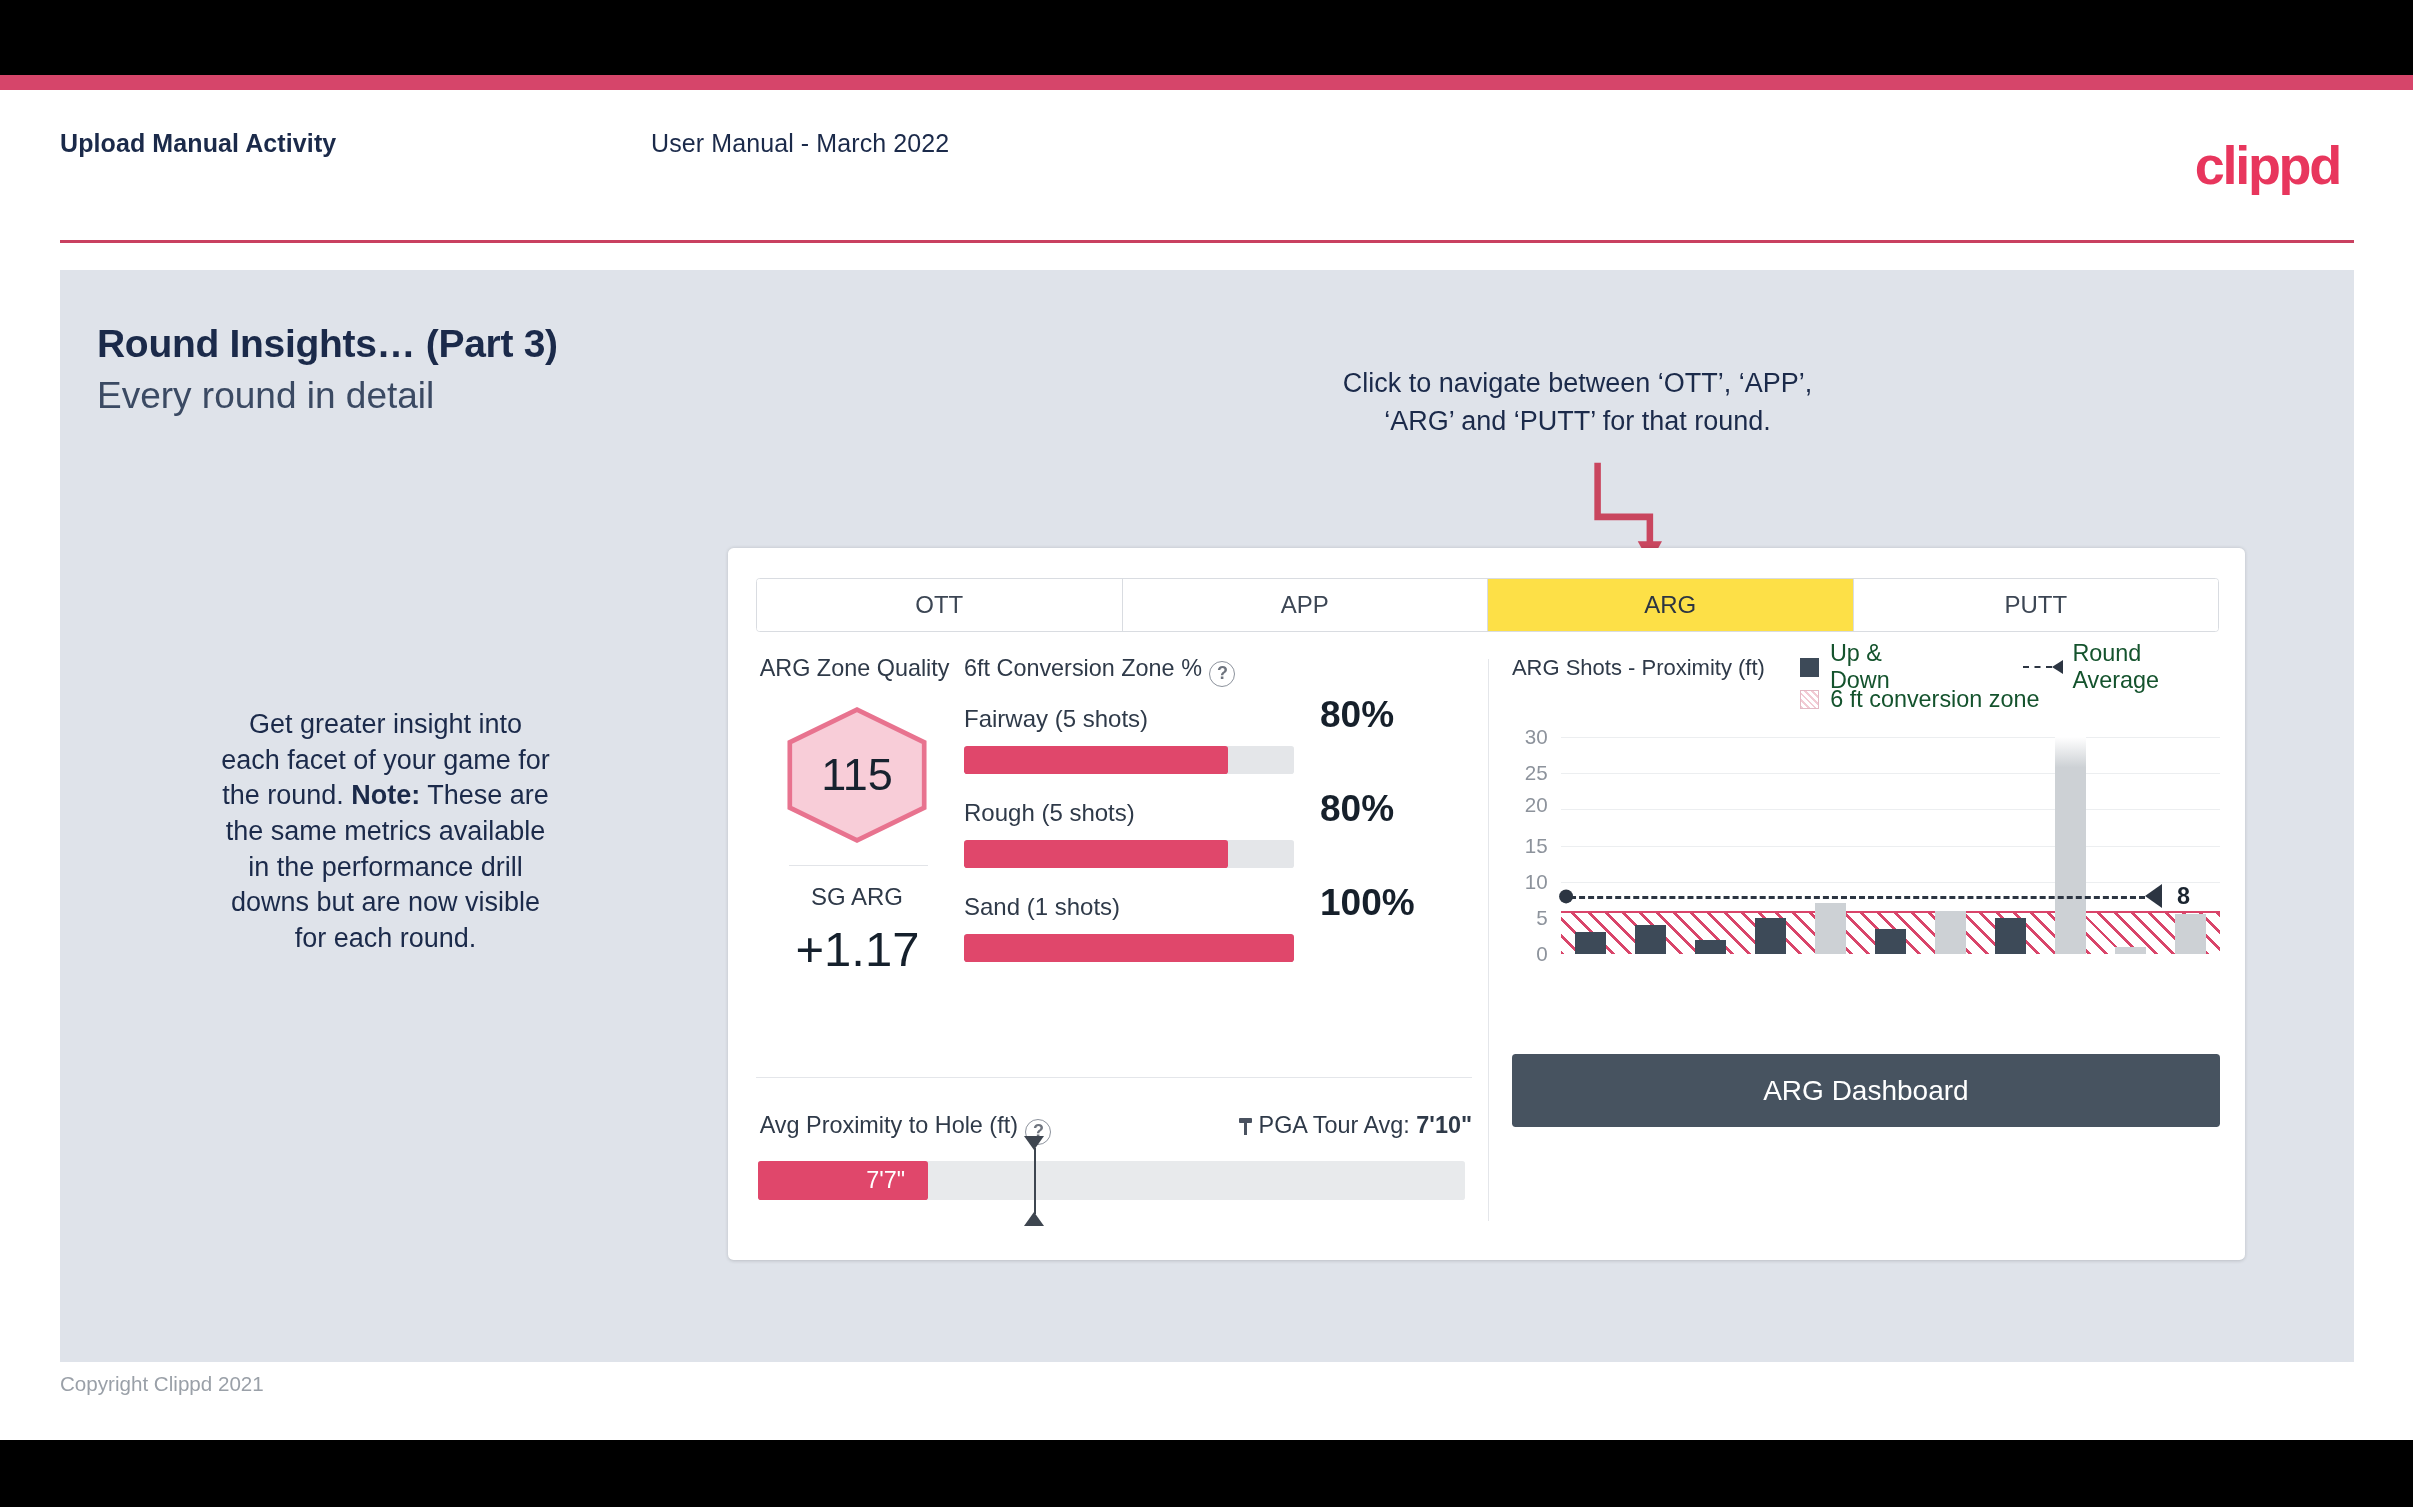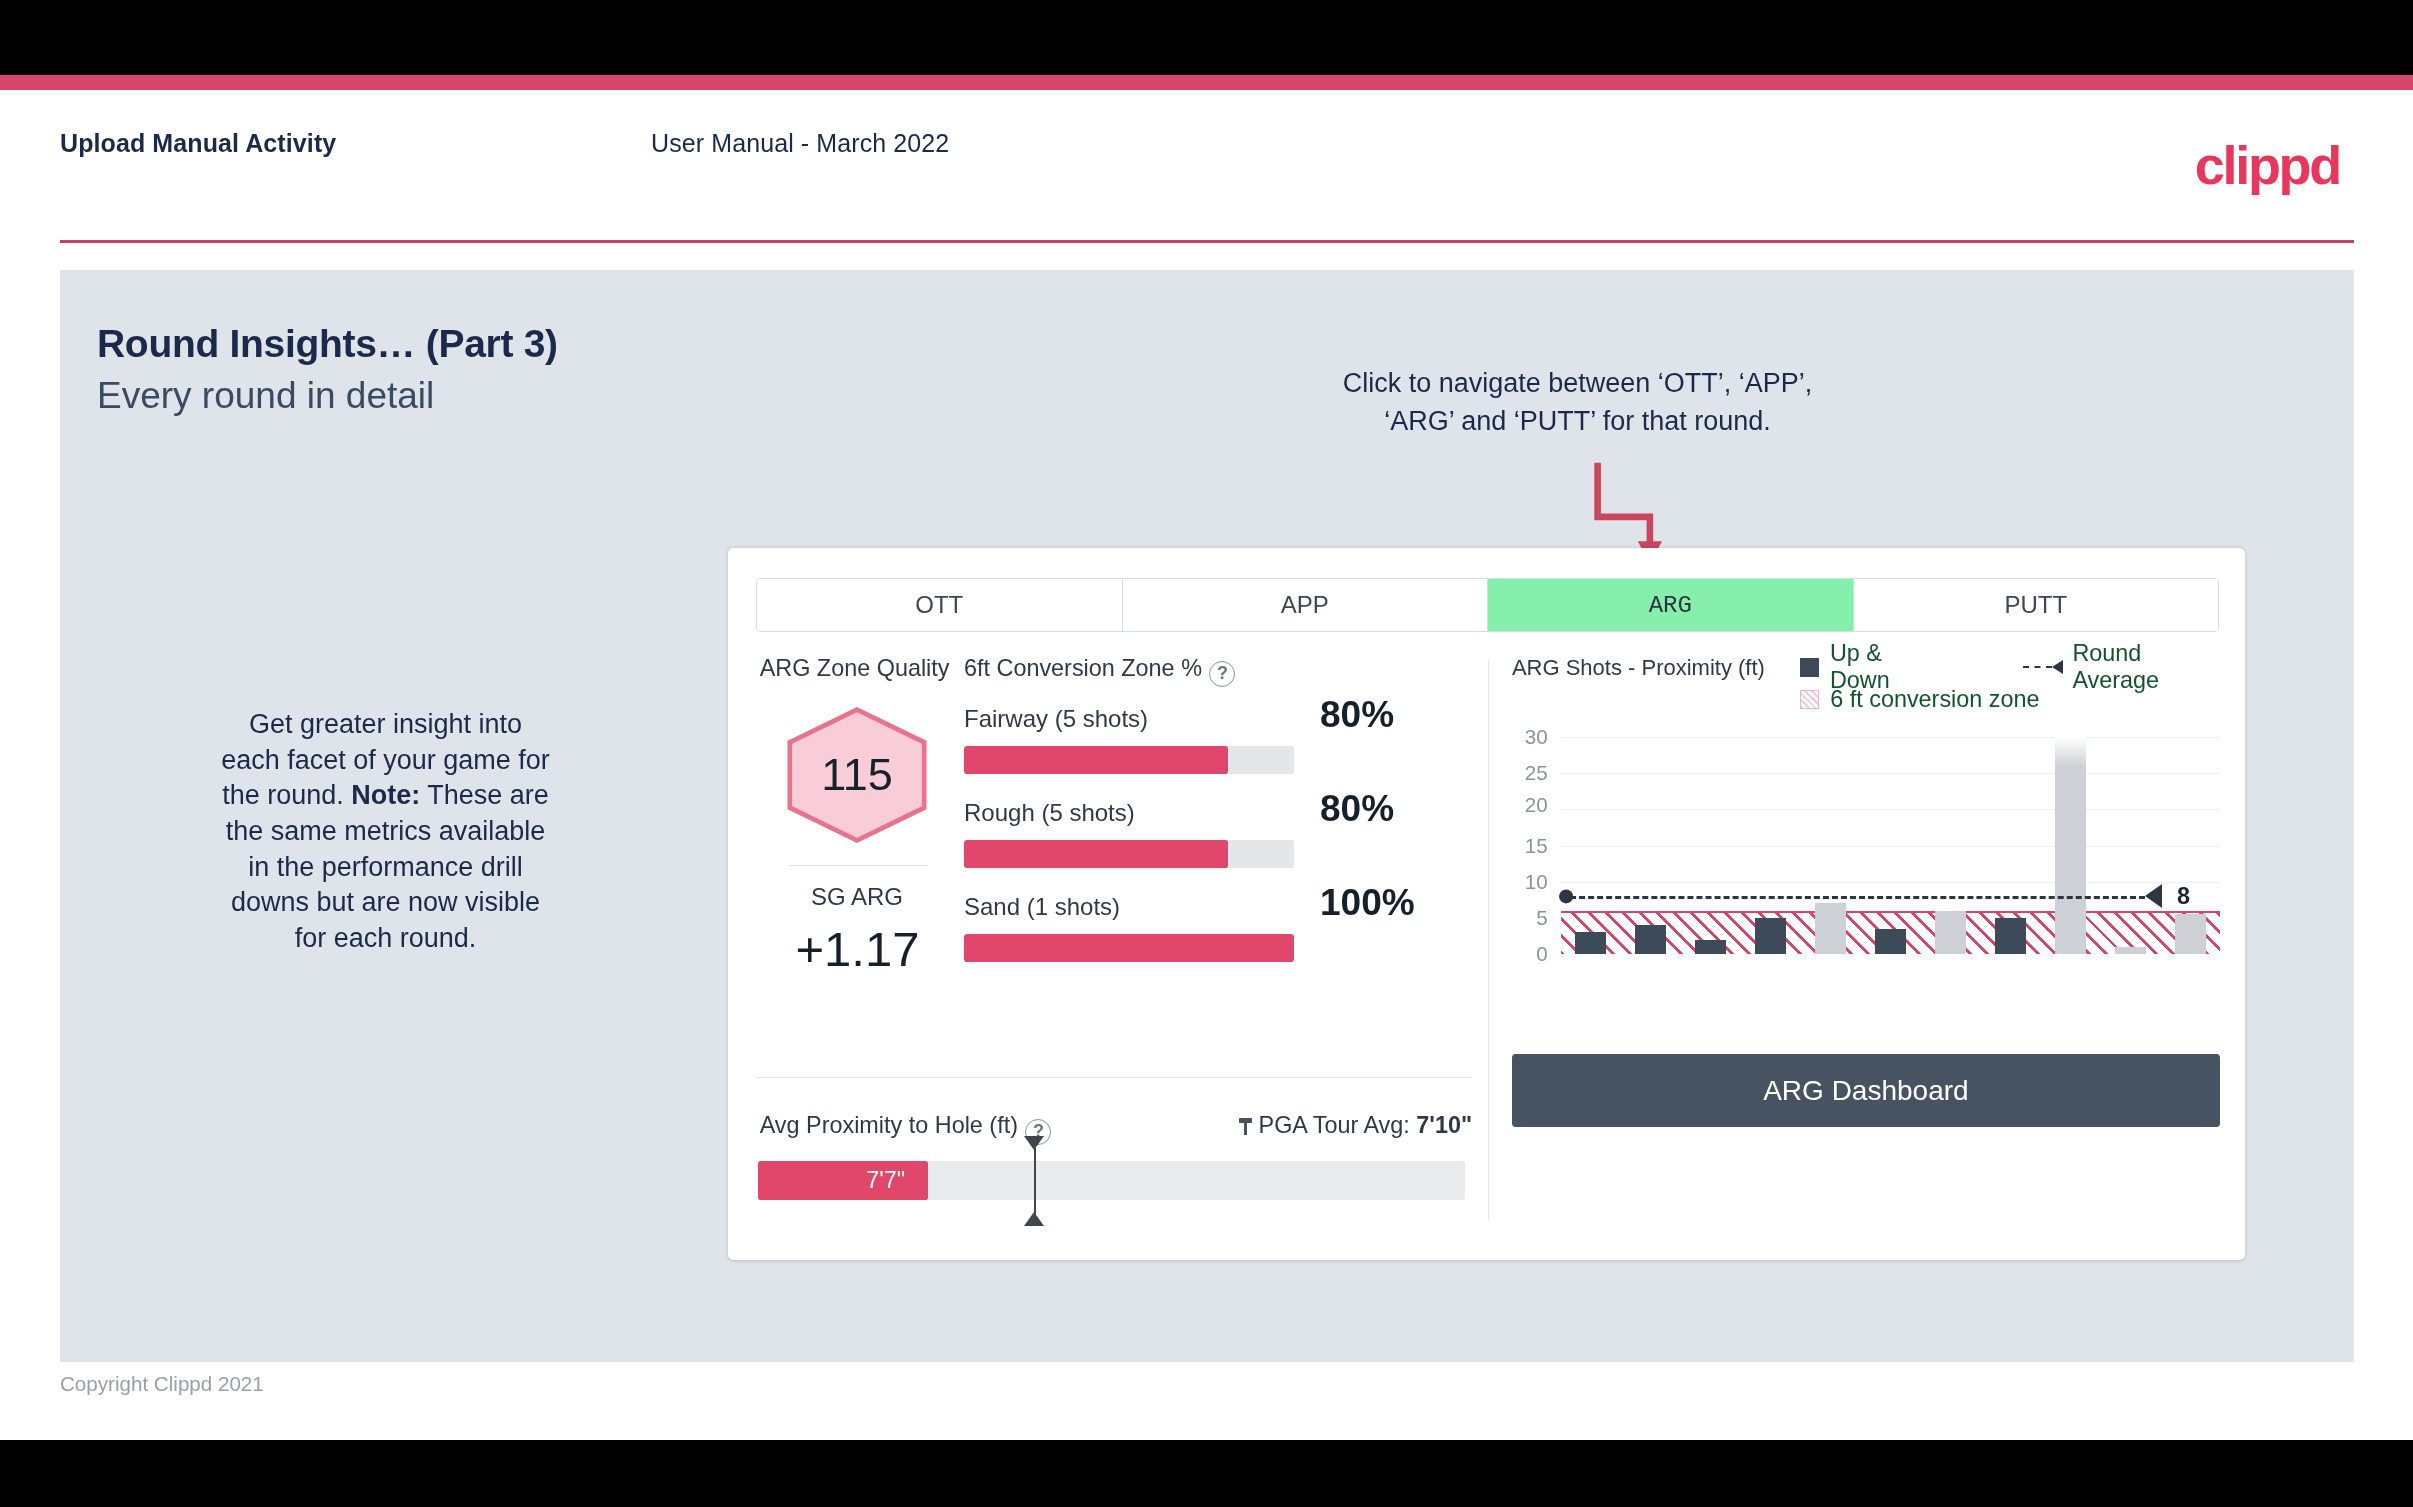--- a/index.html
+++ b/index.html
@@ -86,21 +86,21 @@
     position:absolute; left:28px; top:30px; width:1463px; height:54px;
     display:flex; border:0.9px solid #d9dcE1; border-radius:3.7px; overflow:hidden;
     background:#fff;
   }
   .tab {
     flex:1; display:flex; align-items:center; justify-content:center;
     font-size:24px; color:#3c4654; background:#ffffff;
     border-right:0.9px solid #d9dce1;
   }
   .tab:last-child { border-right:none; }
-  .tab.active { background:#86efac; color:#2c3542;font-family:Liberation Mono, monospace; }
+  .tab.active { background:#fde047; color:#2c3542; }
 
   
   .panel-left  { position:absolute; left:28px;  top:103px; width:726px;  height:581px; }
   .panel-right { position:absolute; left:782px; top:103px; width:710px; height:581px; }
   .vdivider { position:absolute; left:760px; top:111px; width:0.9px; height:562px; background:#e4e6ea; }
 
   .hx-label { position:absolute; left:3.7px; top:3.7px; font-size:23.4px; color:#2f3a49; }
   .cz-label { position:absolute; left:208px; top:3.7px; font-size:23.4px; color:#2f3a49; }
   .qmark {
     display:inline-block; width:26px; height:26px; border:1.9px solid #8c929c;

